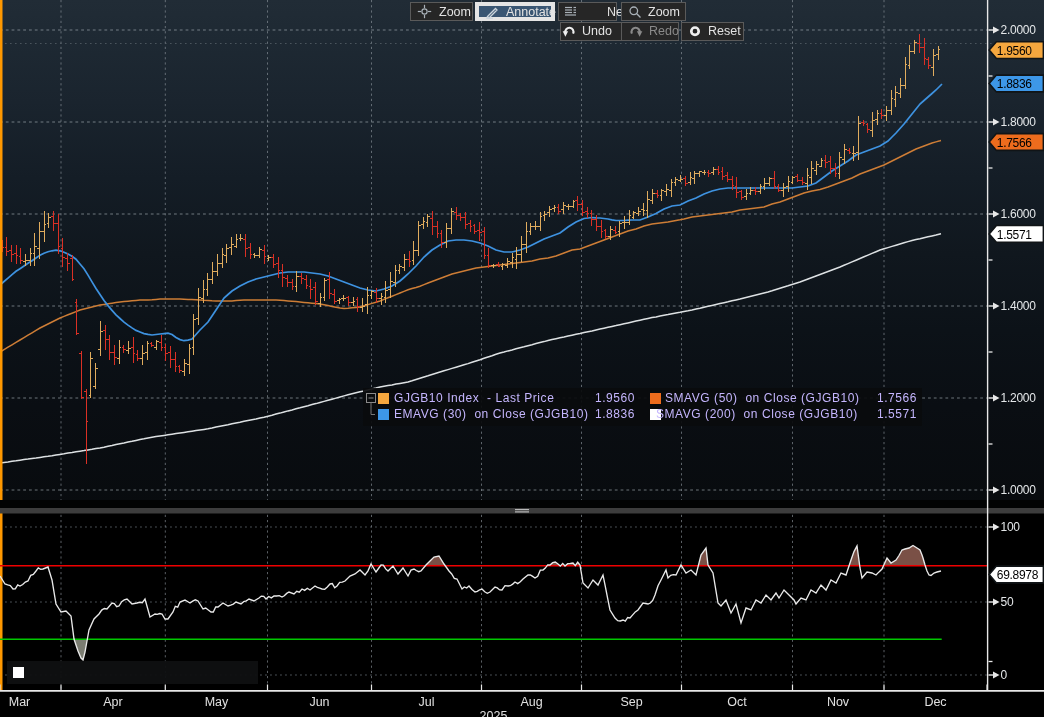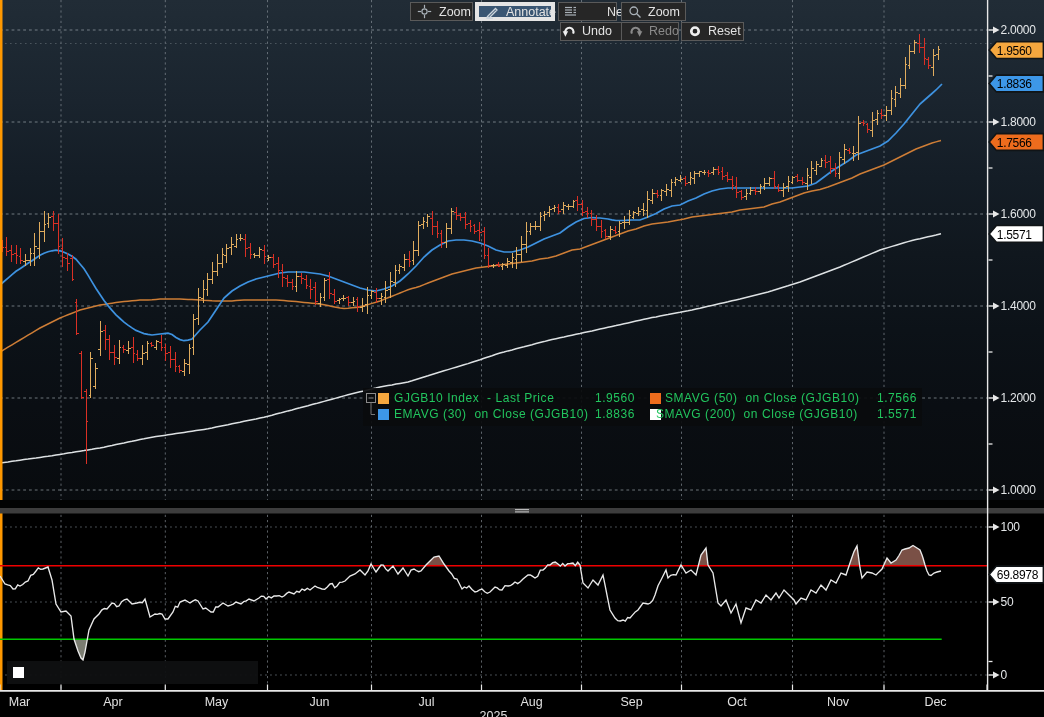--- a/index.html
+++ b/index.html
@@ -10,21 +10,21 @@
 .gh{stroke:#a5aeb5;stroke-width:.8;stroke-dasharray:2.8 3;opacity:.8;}
 .gr{stroke:#70797f;stroke-width:.85;stroke-dasharray:1.9 3.1;opacity:.8;}
 .axl{font-size:12px;letter-spacing:-.25px;fill:#e4e7e9;}
 .tagt{font-size:12px;letter-spacing:-.3px;font-weight:400;}
 .mon{font-size:12.5px;fill:#e0e0e0;text-anchor:middle;}
 .btn{position:absolute;height:19px;background:#262626;border:1px solid #5a5a5a;color:#e2e2e2;
 font-size:12.5px;display:flex;align-items:center;box-sizing:border-box;white-space:nowrap;}
 .btn svg{position:static;flex:0 0 auto;}
 .legend{position:absolute;left:363px;top:388px;width:559px;height:38px;background:rgba(10,11,13,0.92);}
 .leg-sw{position:absolute;width:11px;height:11px;}
-.leg-t{position:absolute;color:#22c55e;font-size:12px;letter-spacing:.55px;white-space:pre;}
+.leg-t{position:absolute;color:#c4b5fd;font-size:12px;letter-spacing:.55px;white-space:pre;}
 .rleg{position:absolute;left:7px;top:661px;width:251px;height:23px;background:rgba(15,16,17,0.95);}
 </style></head>
 <body>
 <div id="stage">
 <div id="grad"></div>
 <svg width="1044" height="717" viewBox="0 0 1044 717">
 <line x1="61" y1="0" x2="61" y2="690" class="gv"></line>
 <line x1="165.3" y1="0" x2="165.3" y2="690" class="gv"></line>
 <line x1="267.5" y1="0" x2="267.5" y2="690" class="gv"></line>
 <line x1="371.5" y1="0" x2="371.5" y2="690" class="gv"></line>

